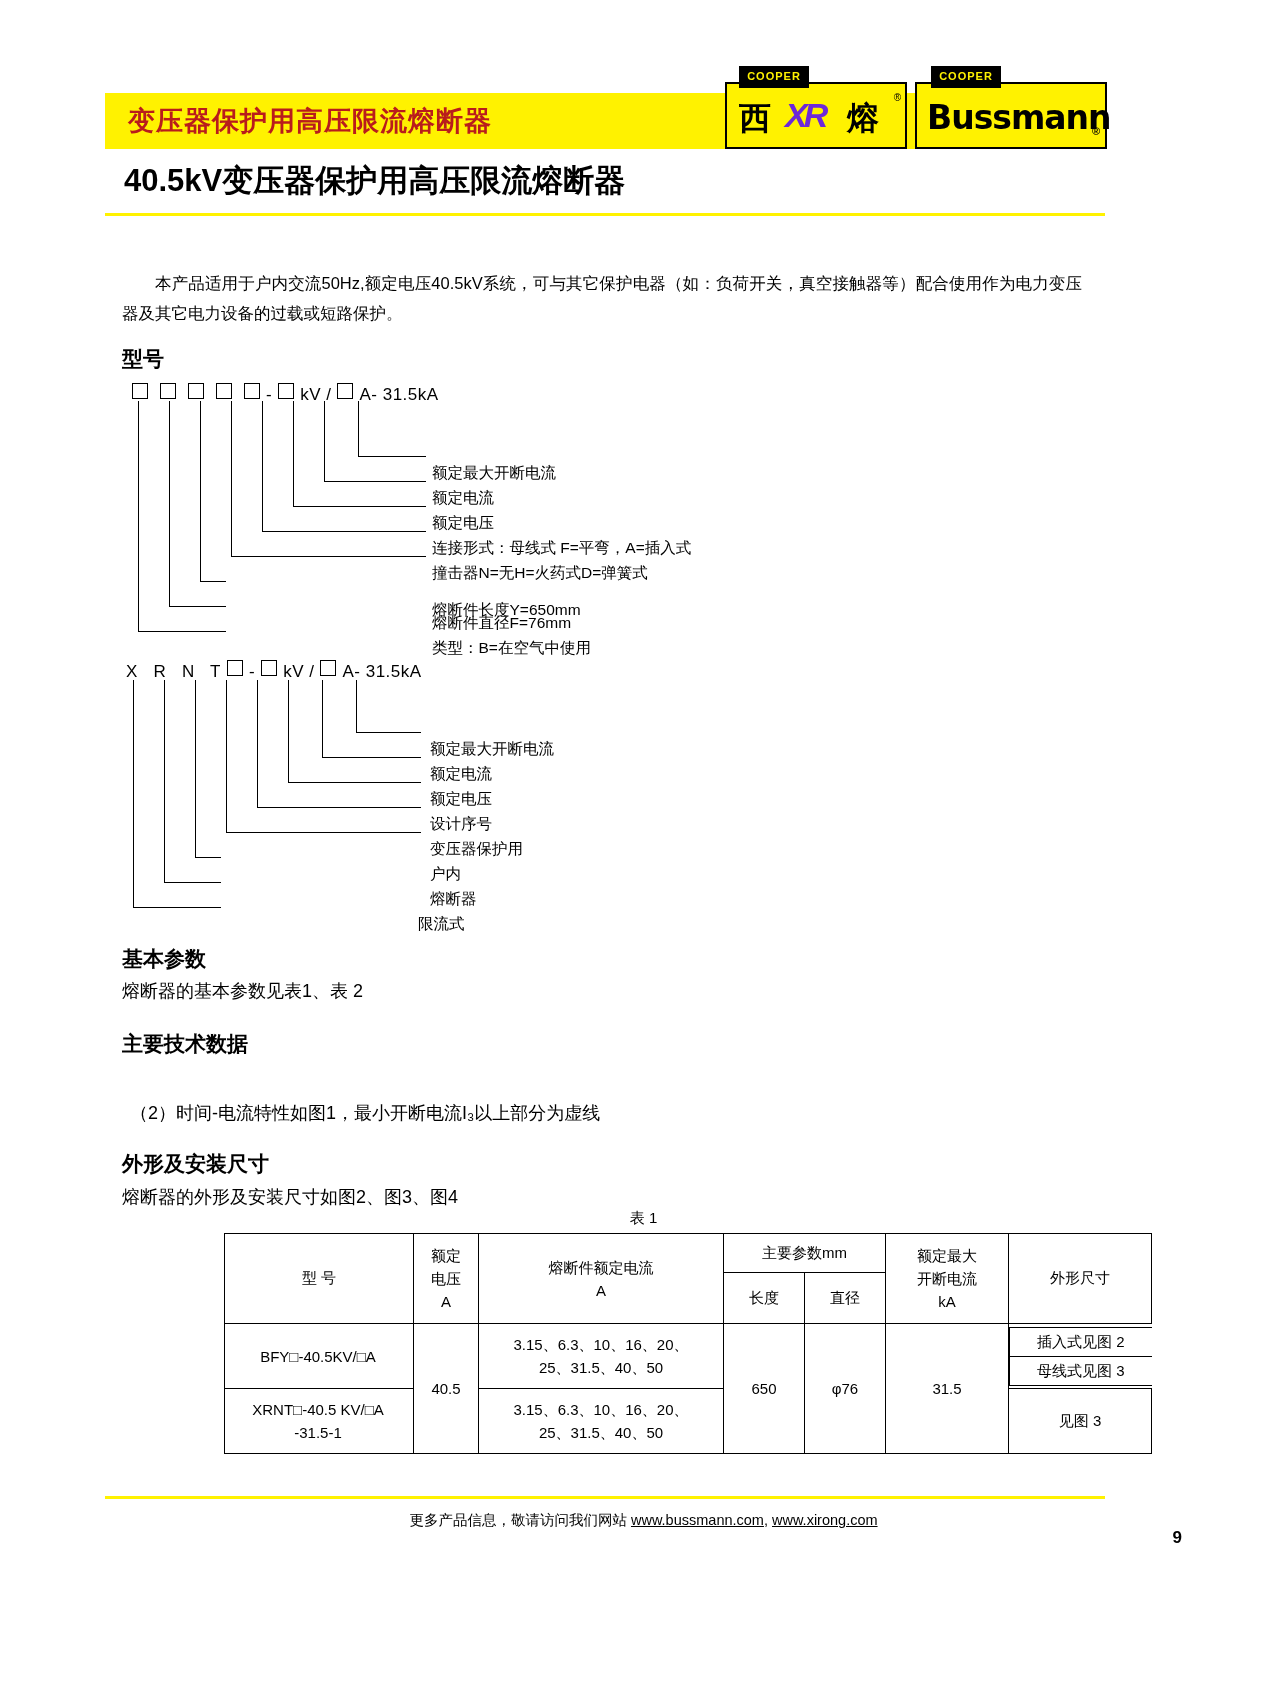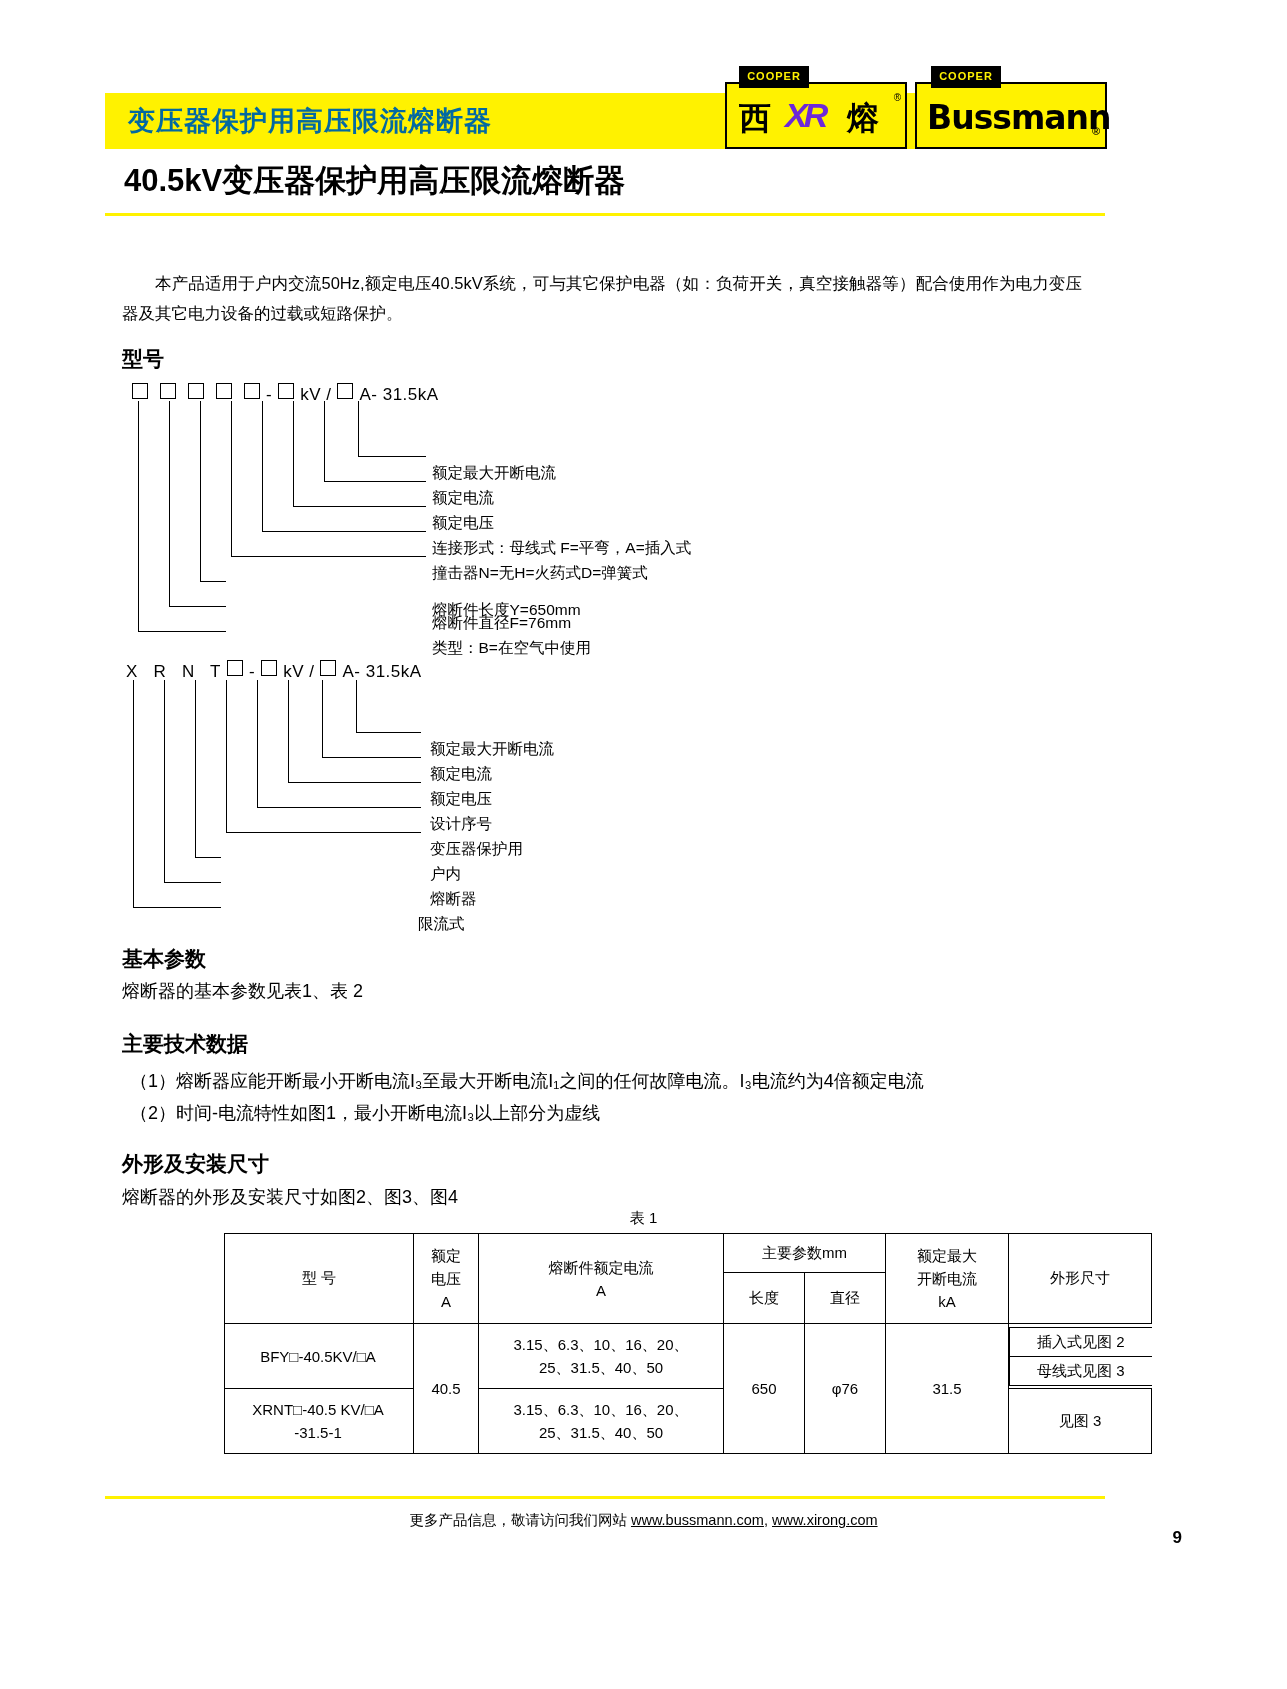--- a/index.html
+++ b/index.html
@@ -29,21 +29,21 @@
     height: 56px;
     background: #fff200;
   }
   .header-title {
     position: absolute;
     left: 128px;
     top: 103px;
     font-size: 27px;
     font-weight: bold;
     letter-spacing: 1px;
-    color: #0369a1;
+    color: #b91c1c;
   }
   .logo-xr {
     position: absolute;
     left: 725px;
     top: 82px;
     width: 182px;
     height: 67px;
     background: #fff200;
     border: 2px solid #000;
     box-sizing: border-box;
@@ -345,21 +345,20 @@
   <div class="leader-label" style="left:430px; top:814px;">设计序号</div>
   <div class="leader-label" style="left:430px; top:839px;">变压器保护用</div>
   <div class="leader-label" style="left:430px; top:864px;">户内</div>
   <div class="leader-label" style="left:430px; top:889px;">熔断器</div>
   <div class="leader-label" style="left:418px; top:914px;">限流式</div>
 
   <h2 class="sec" style="left:122px; top:945px;">基本参数</h2>
   <div class="sub" style="left:122px; top:978px;">熔断器的基本参数见表1、表 2</div>
 
   <h2 class="sec" style="left:122px; top:1030px;">主要技术数据</h2>
-  <div class="sub" style="left:130px; top:1068px;">（1）熔断器应能开断最小开断电流I₃至最大开断电流I₁之间的任何故障电流。I₃电流约为4倍额定电流</div>
   <div class="sub" style="left:130px; top:1100px;">（2）时间-电流特性如图1，最小开断电流I₃以上部分为虚线</div>
 
   <h2 class="sec" style="left:122px; top:1150px;">外形及安装尺寸</h2>
   <div class="sub" style="left:122px; top:1184px;">熔断器的外形及安装尺寸如图2、图3、图4</div>
 
   <div class="table-caption">表 1</div>
 
   <table class="spec">
     <tbody>
         <tr>

